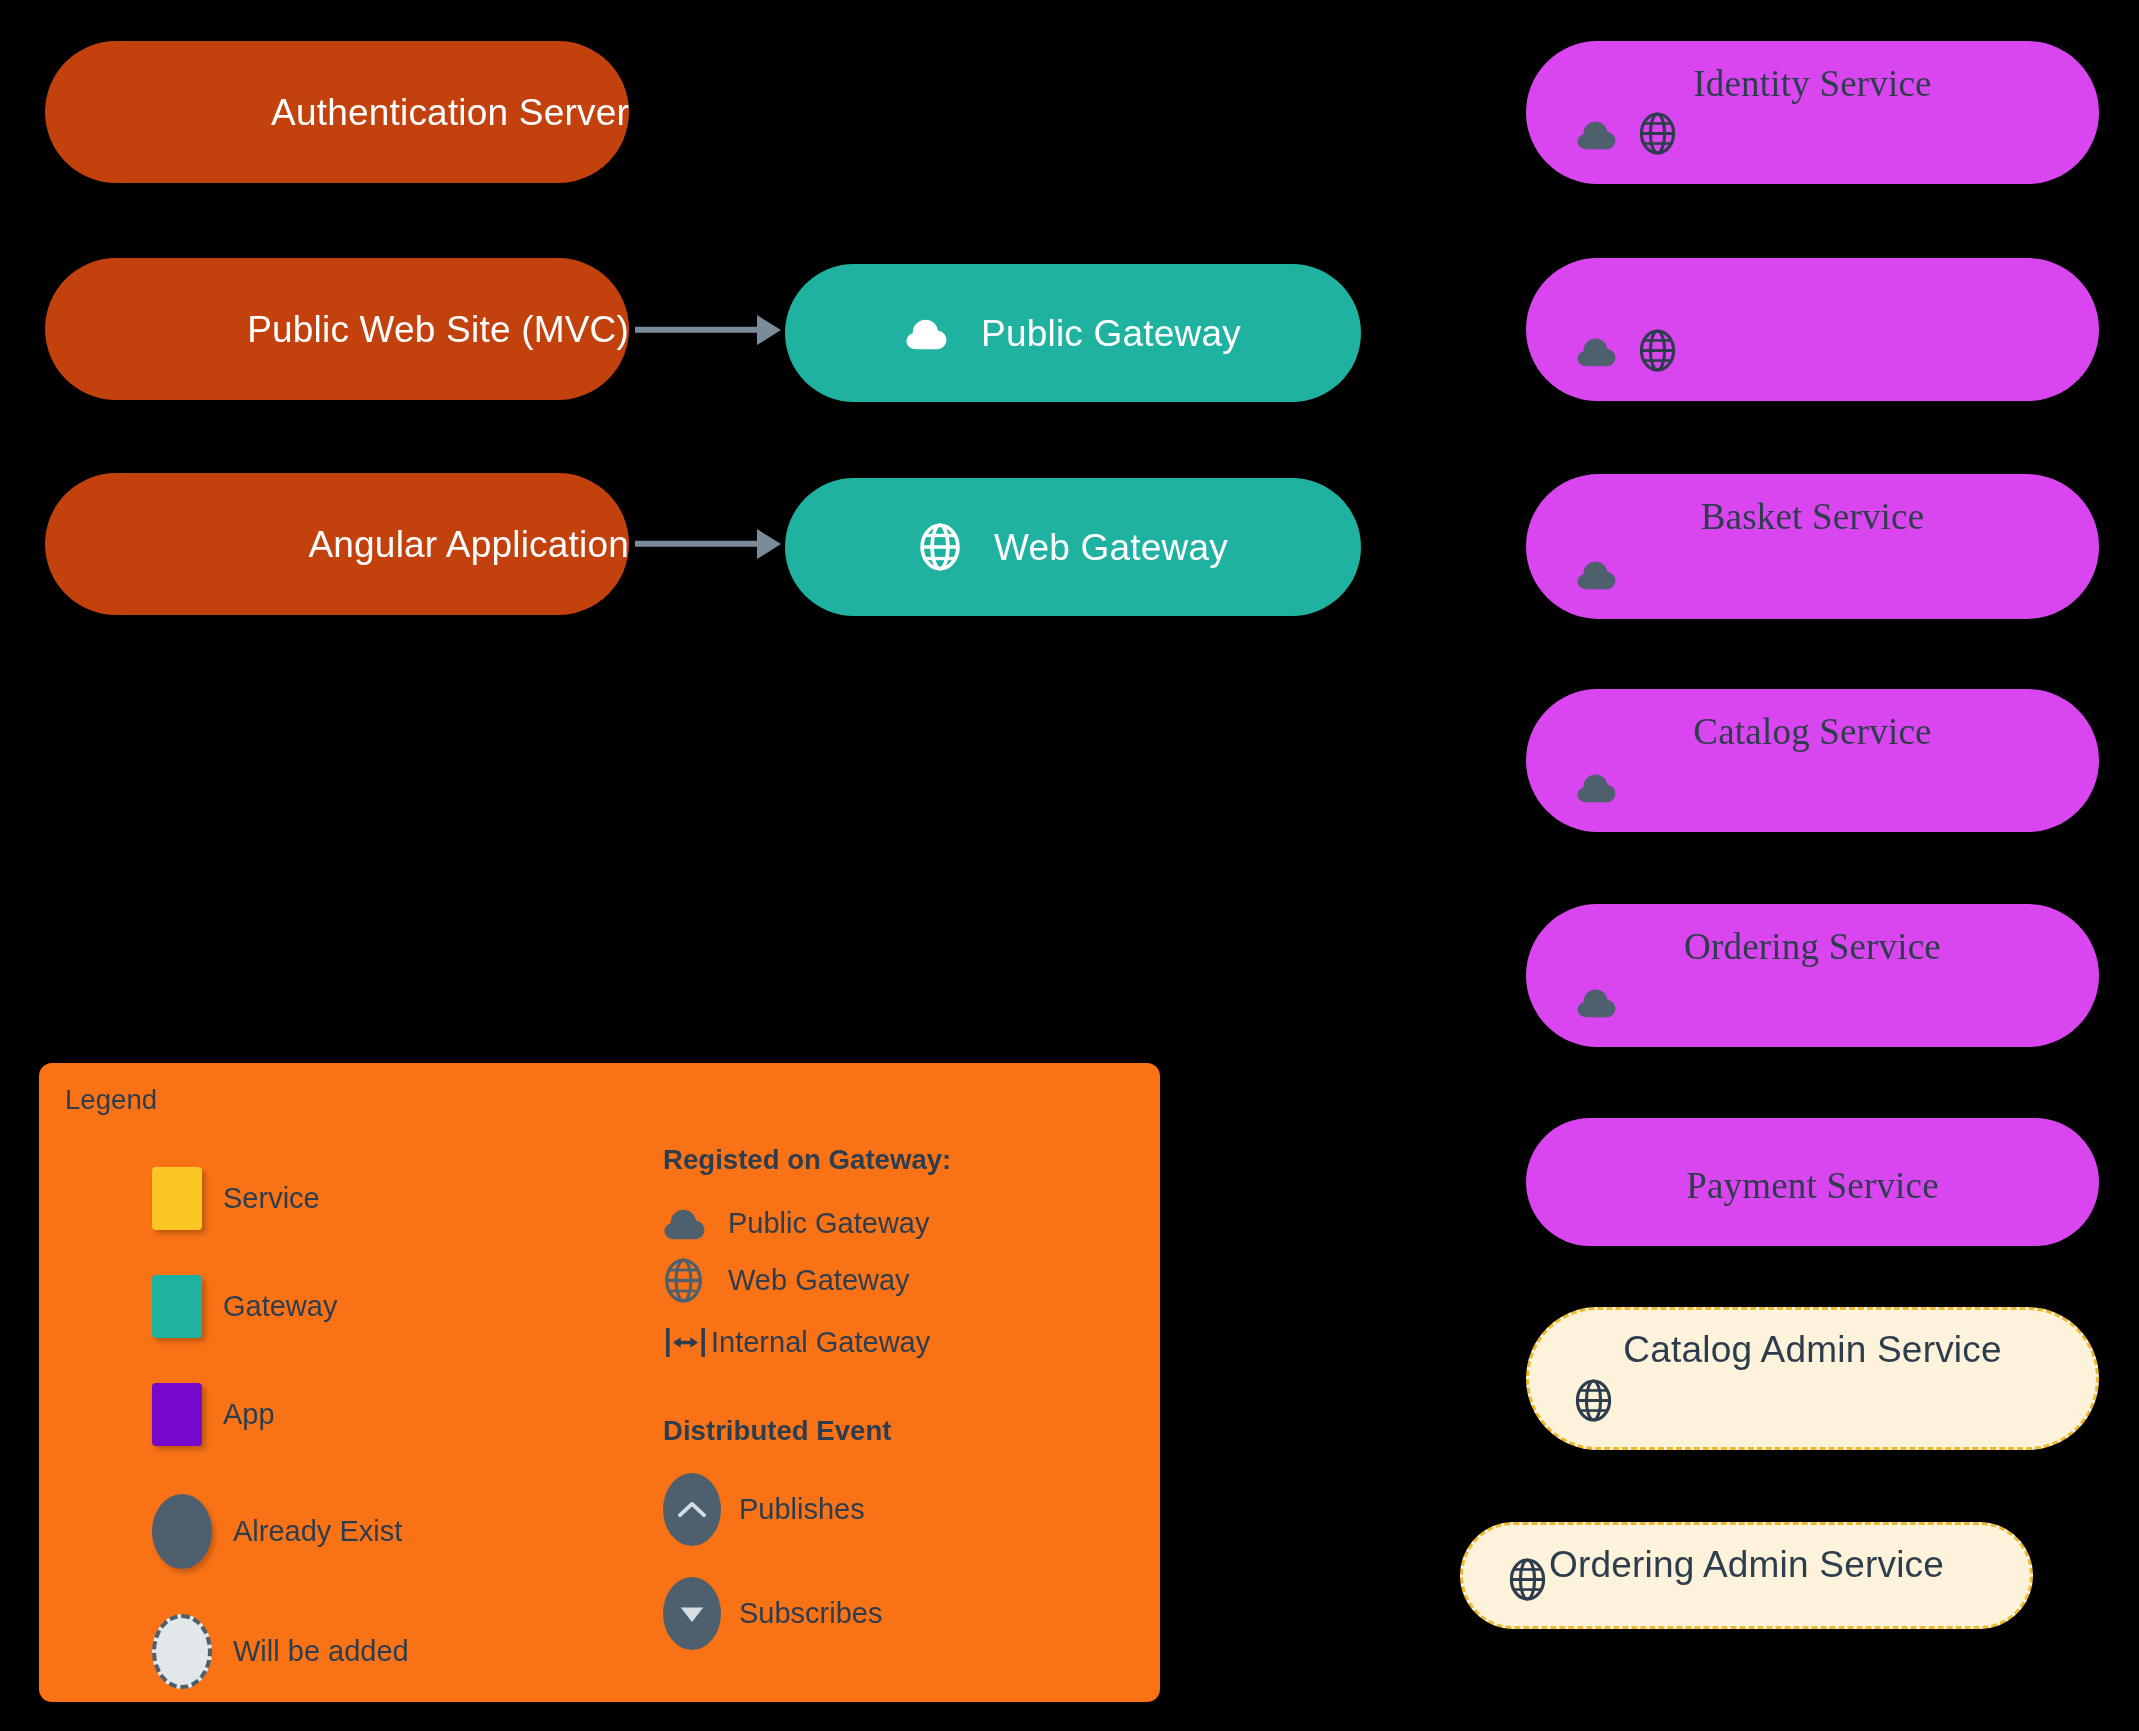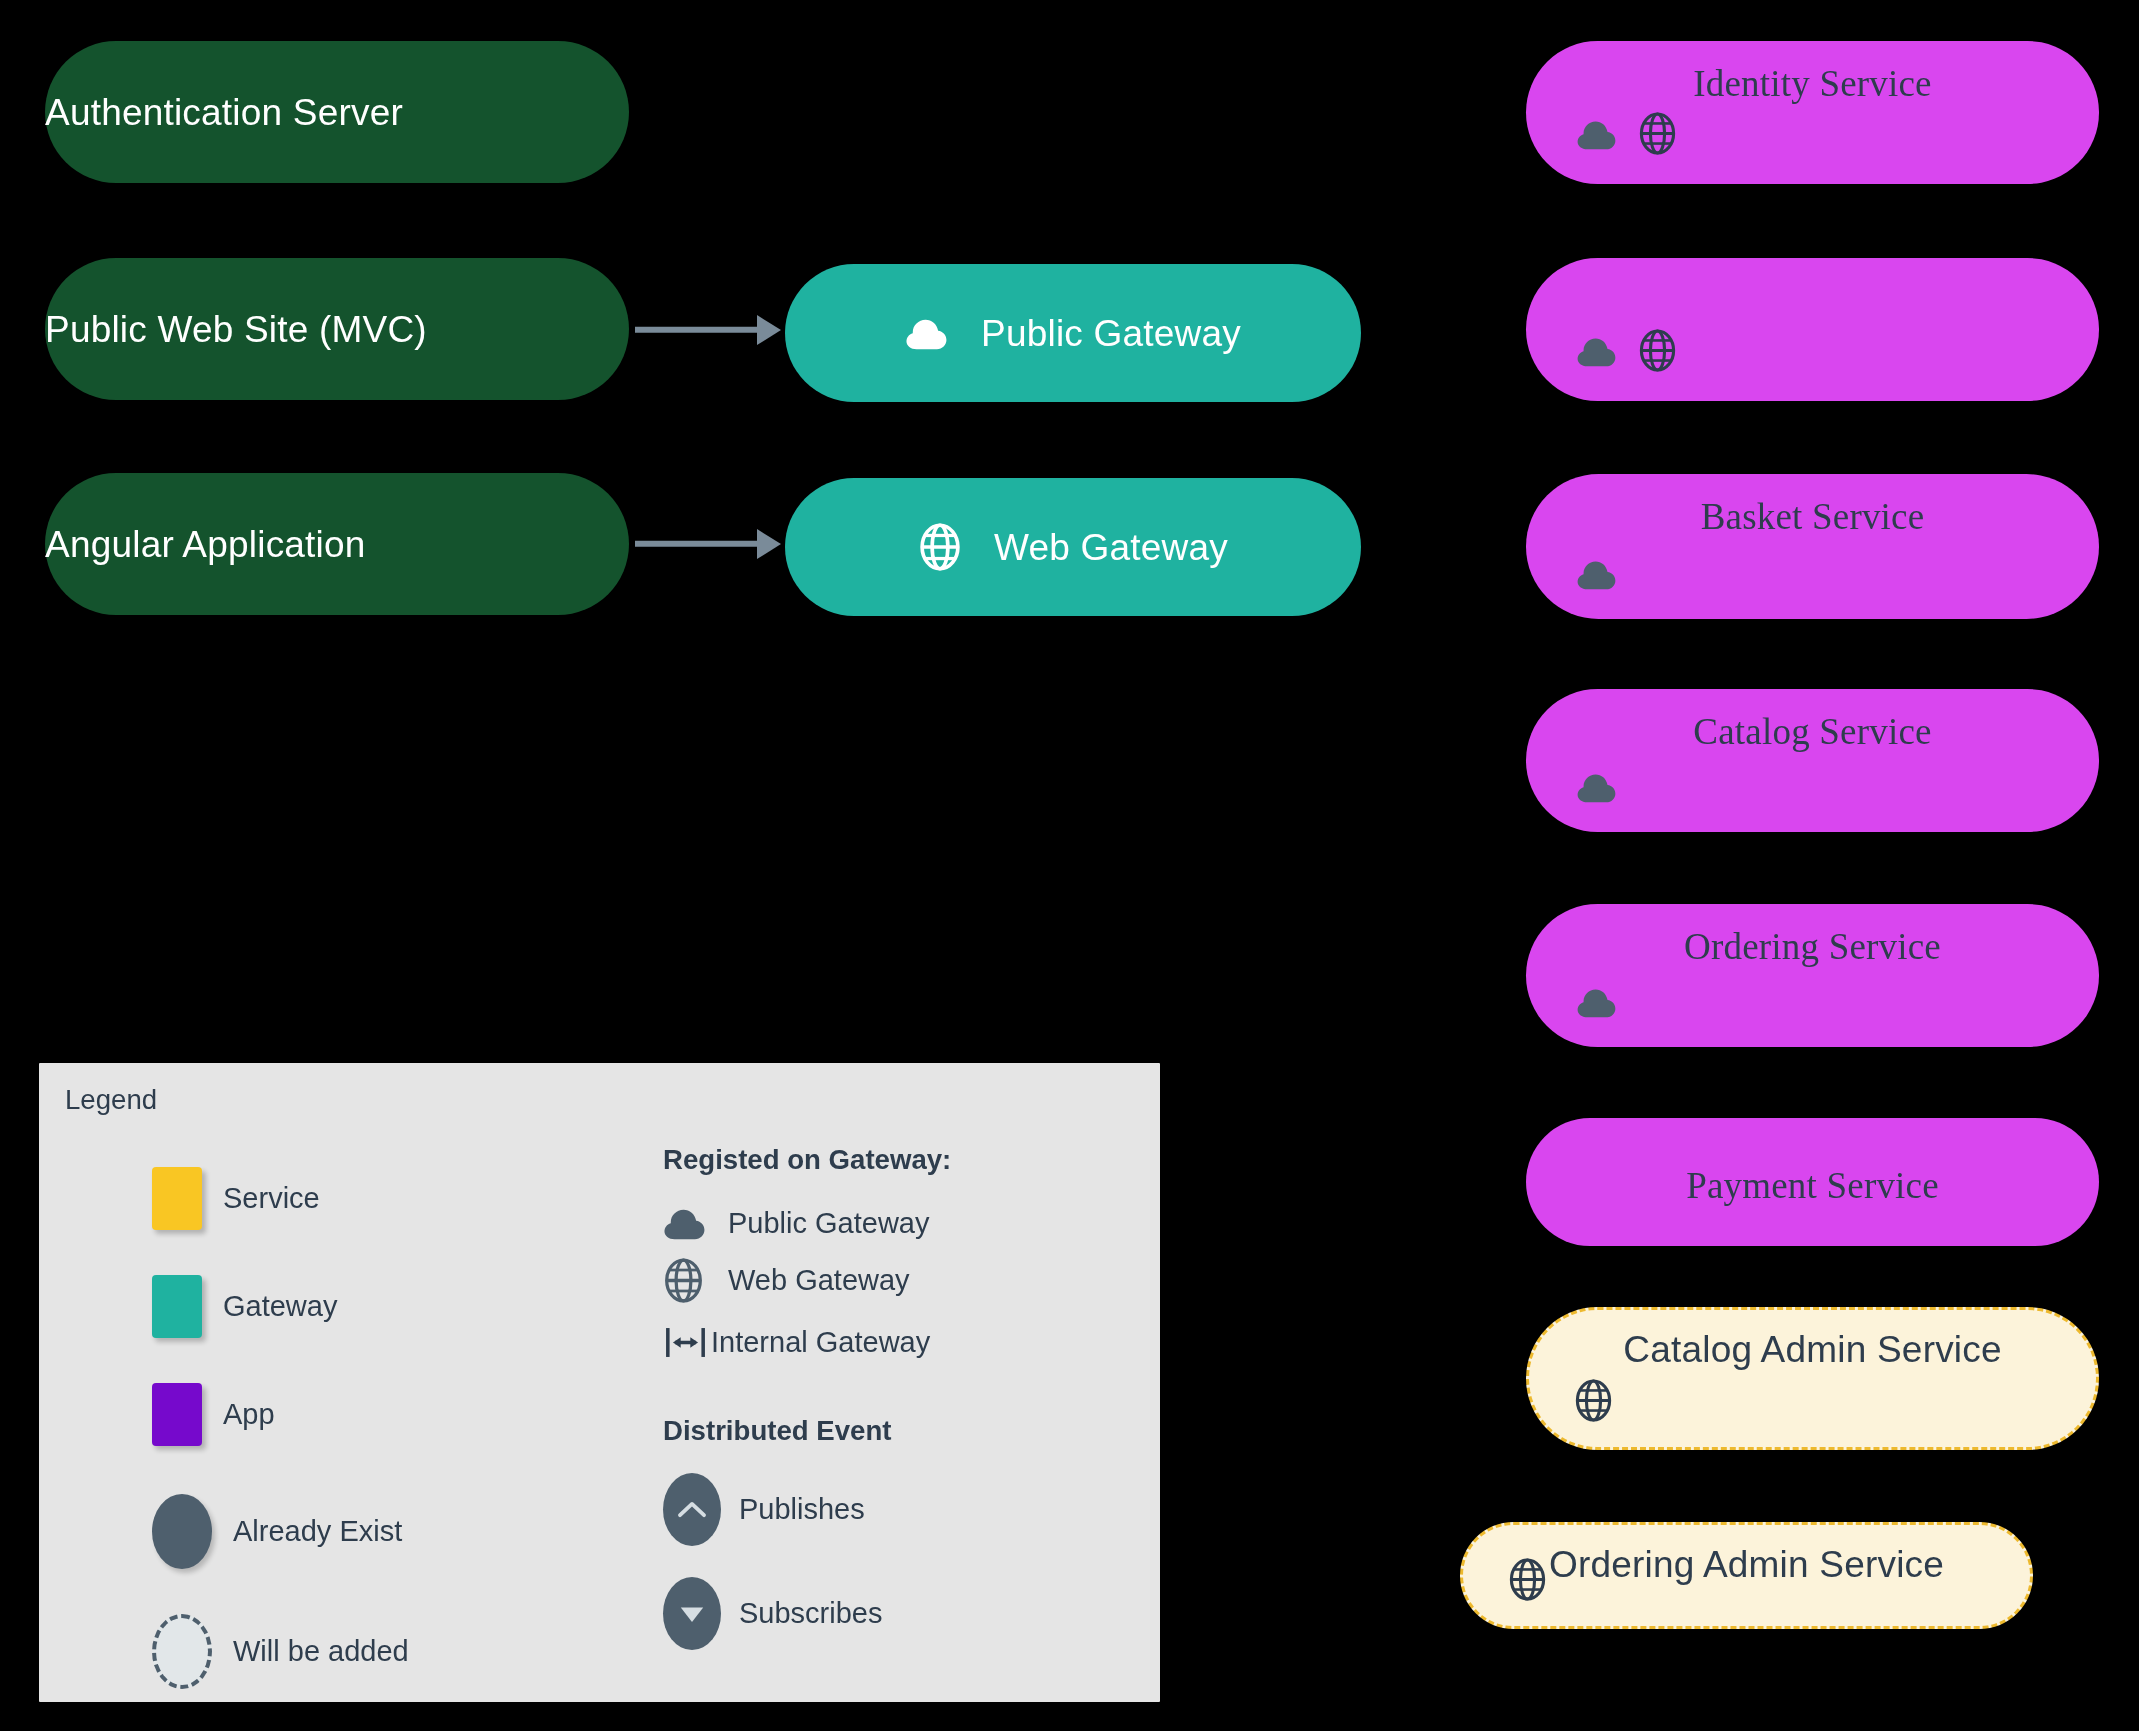--- a/index.html
+++ b/index.html
@@ -27,24 +27,24 @@
   }
   .node .icons {
     position: absolute;
     display: flex;
     align-items: center;
     gap: 19.5px;
   }
 
   
   .app-node {
-    background: #14532d;
+    background: #c2410c;
     display: flex;
     align-items: center;
-    justify-content: flex-start;
+    justify-content: flex-end;
   }
   .app-node .title { color: #FFFFFF; }
 
   
   .gw-node {
     background: #1FB2A0;
     display: flex;
     align-items: center;
     justify-content: center;
     gap: 32px;
@@ -76,22 +76,22 @@
     transform: translateY(-50%);
     width: 0; height: 0;
     border-top: 15.4px solid transparent;
     border-bottom: 15.4px solid transparent;
     border-left: 24px solid #7A8B99;
   }
 
   
   #legend {
     position: absolute;
-    background: #e5e5e5;
-    border-radius: 1px;
+    background: #f97316;
+    border-radius: 13px;
   }
   #legend .legend-title {
     position: absolute; left: 26px; top: 21px;
     font-size: 27.6px; color: #2E3D4D;
   }
   .legend-col { position: absolute; }
   .legend-row {
     display: flex; align-items: center;
     gap: 21px;
   }

